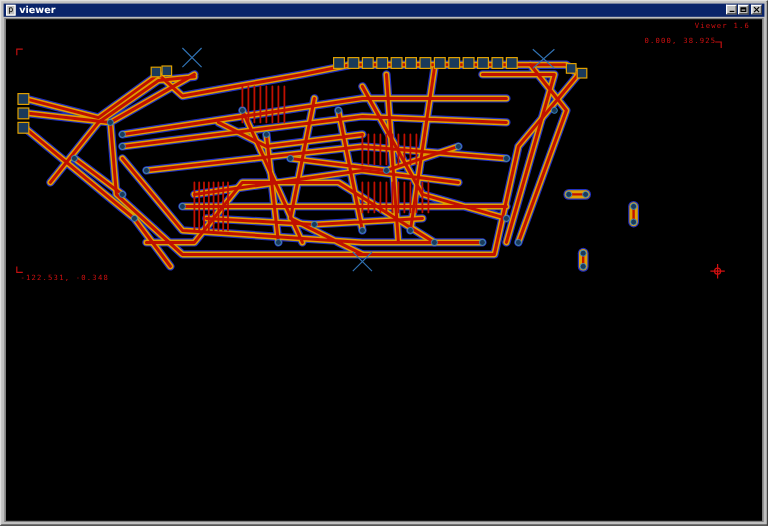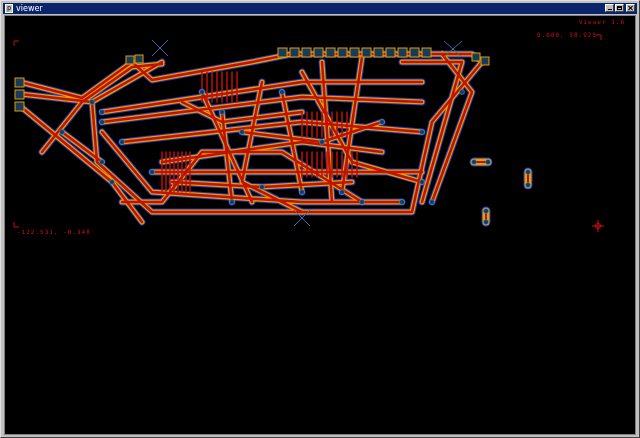--- a/index.html
+++ b/index.html
@@ -1,20 +1,20 @@
 <!DOCTYPE html>
 <html><head>
 <meta charset="utf-8">
 <style>
   html, body { margin:0; padding:0; background:#000; }
   body { width:640px; height:438px; overflow:hidden; font-family:"DejaVu Sans", sans-serif; }
   .window { position:absolute; left:0; top:0; width:640px; height:438px; background:#c0c0c0; box-sizing:border-box; border:1px solid #dfdfdf; border-right-color:#404040; border-bottom-color:#404040; }
   .titlebar { position:absolute; left:2px; top:2px; width:634px; height:11px; background:#0a246a; display:flex; align-items:center; }
   .app-icon { width:8px; height:9px; margin-left:2px; background:#c0c0c0; border:1px solid #fff; box-sizing:border-box; font-size:7px; line-height:7px; text-align:center; color:#000; font-family:"DejaVu Sans Mono", monospace; }
-  .title-text { color:#fff; font-size:8px; font-weight:normal; margin-left:3px; line-height:11px; }
+  .title-text { color:#fff; font-size:8px; font-weight:bold; margin-left:3px; line-height:11px; }
   .win-btns { position:absolute; right:2px; top:1px; display:flex; gap:0; }
   .win-btn { width:9px; height:8px; background:#c0c0c0; border:1px solid #fff; border-right-color:#404040; border-bottom-color:#404040; box-sizing:border-box; margin-left:1px; position:relative; }
   .win-btn.min::after { content:""; position:absolute; left:2px; bottom:1px; width:4px; height:1px; background:#000; }
   .win-btn.max::after { content:""; position:absolute; left:1px; top:1px; width:5px; height:4px; border:1px solid #000; border-top-width:2px; box-sizing:border-box; }
   .win-btn.close { margin-left:2px; }
   .win-btn.close::before, .win-btn.close::after { content:""; position:absolute; left:3px; top:0px; width:1px; height:6px; background:#000; }
   .win-btn.close::before { transform:rotate(45deg); }
   .win-btn.close::after { transform:rotate(-45deg); }
   .canvas { position:absolute; left:3px; top:14px; width:632px; height:420px; background:#000; overflow:hidden; border:1px solid #808080; box-sizing:border-box; }
   .overlay-text { position:absolute; color:#d01010; font-size:6px; letter-spacing:1px; font-family:"DejaVu Sans Mono", monospace; }

